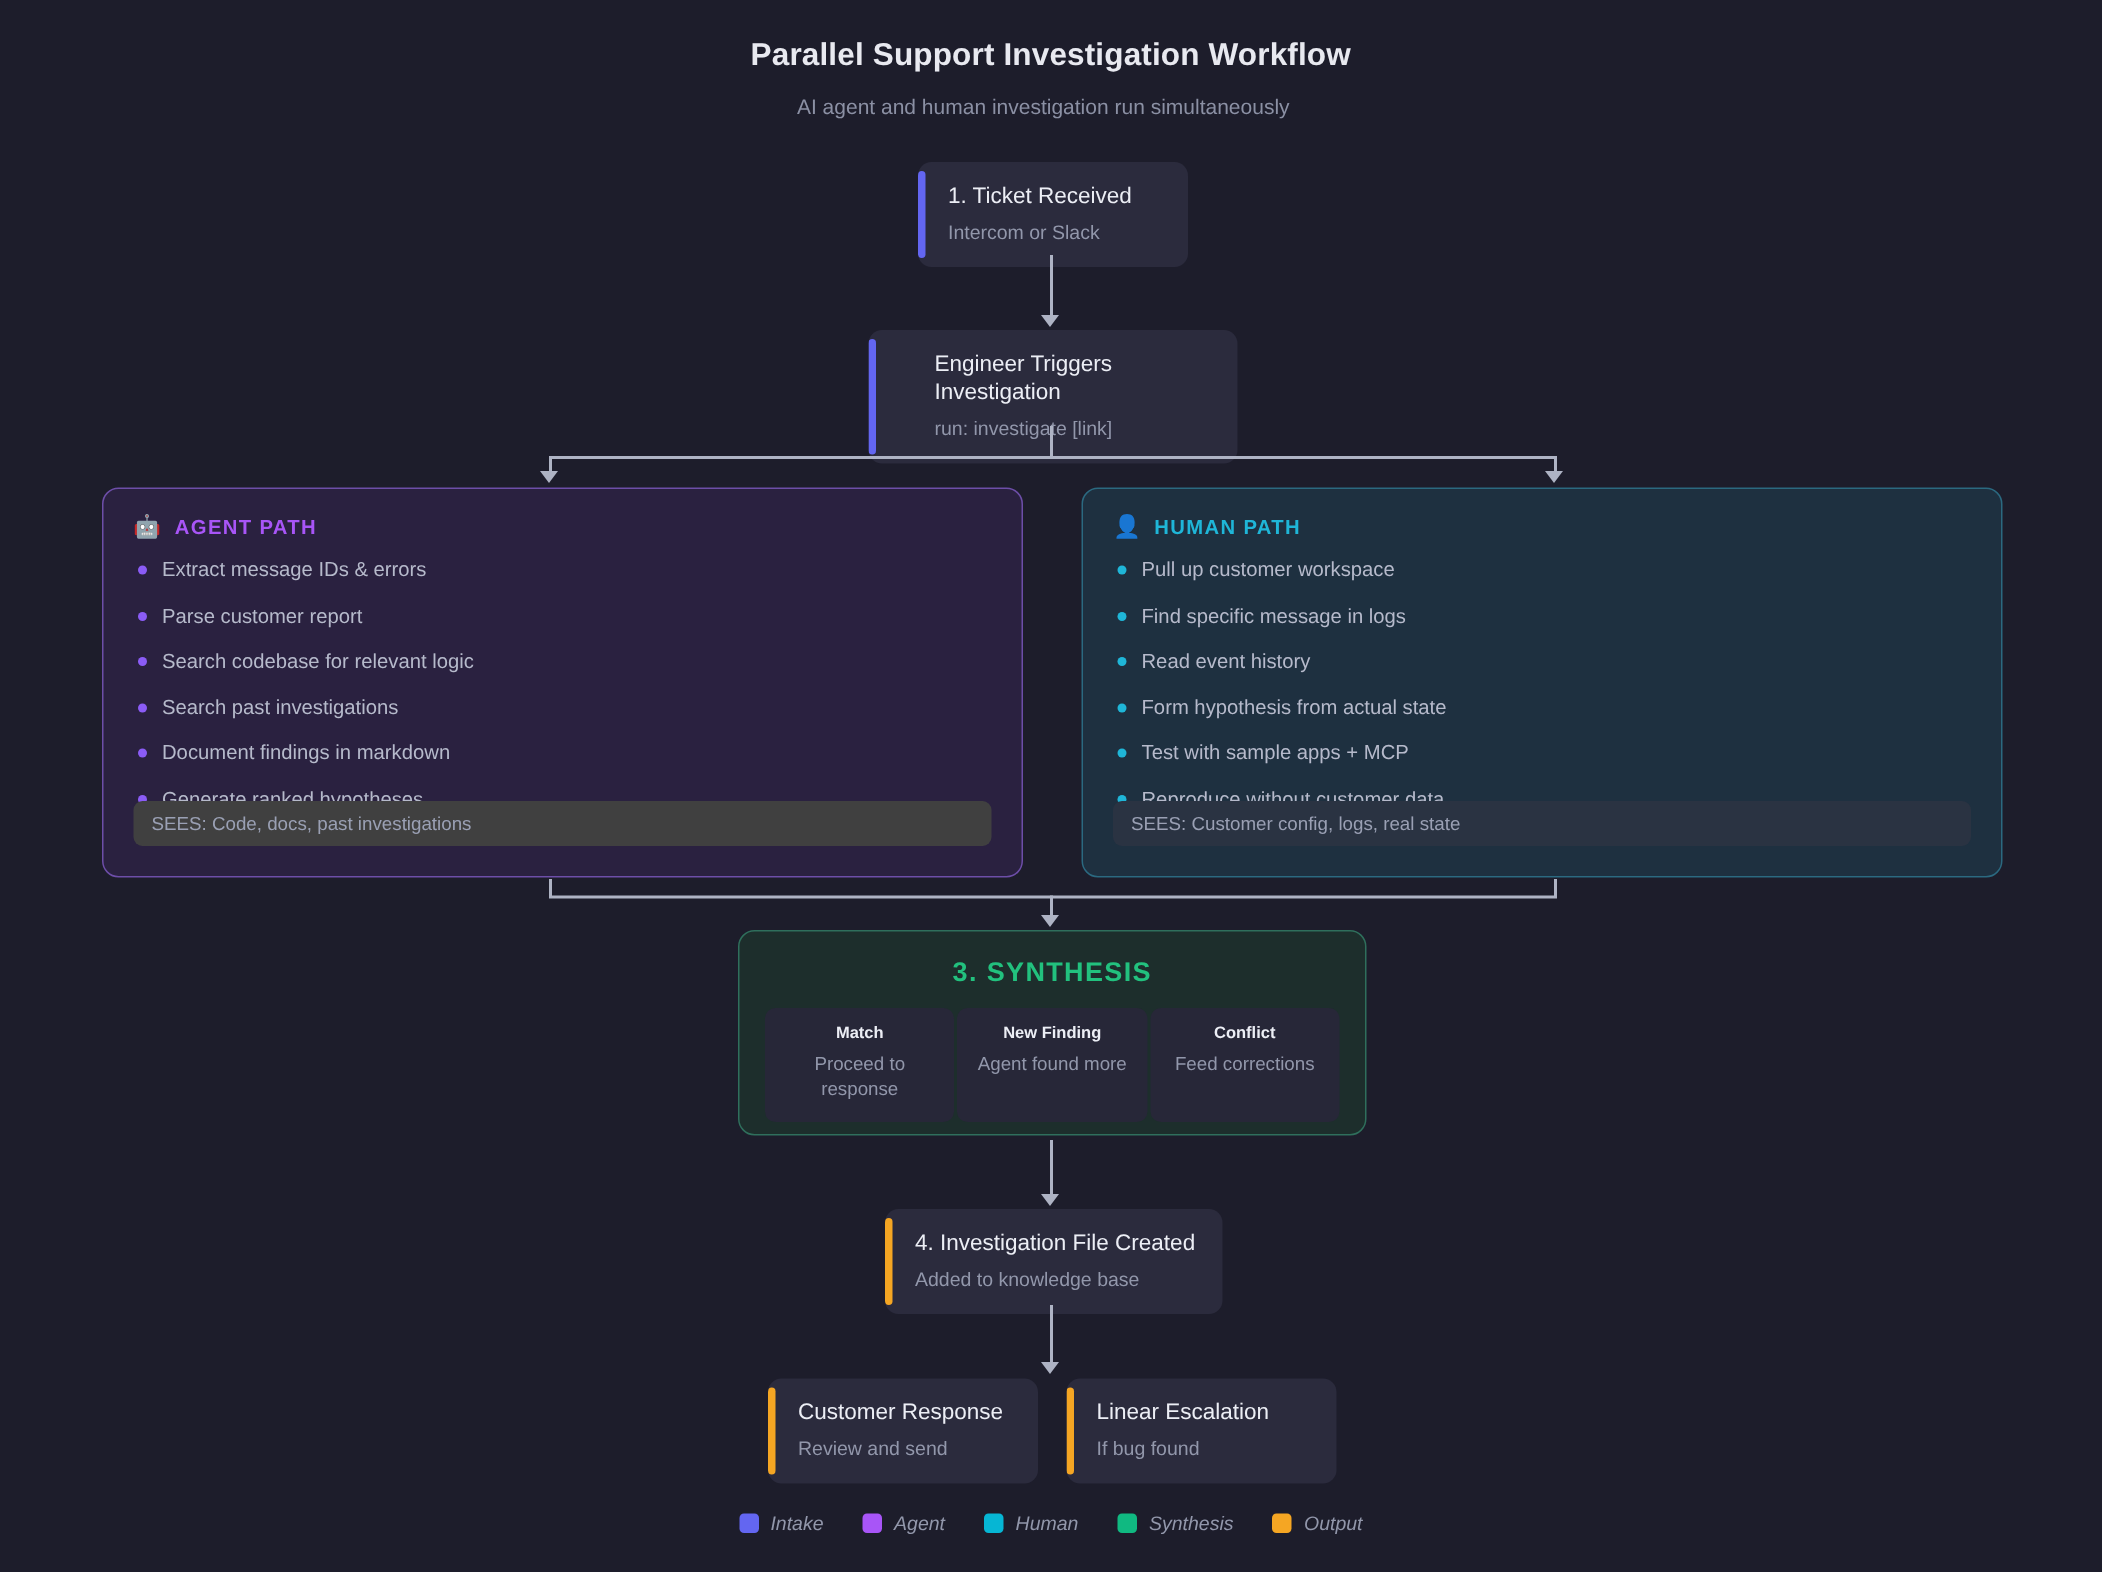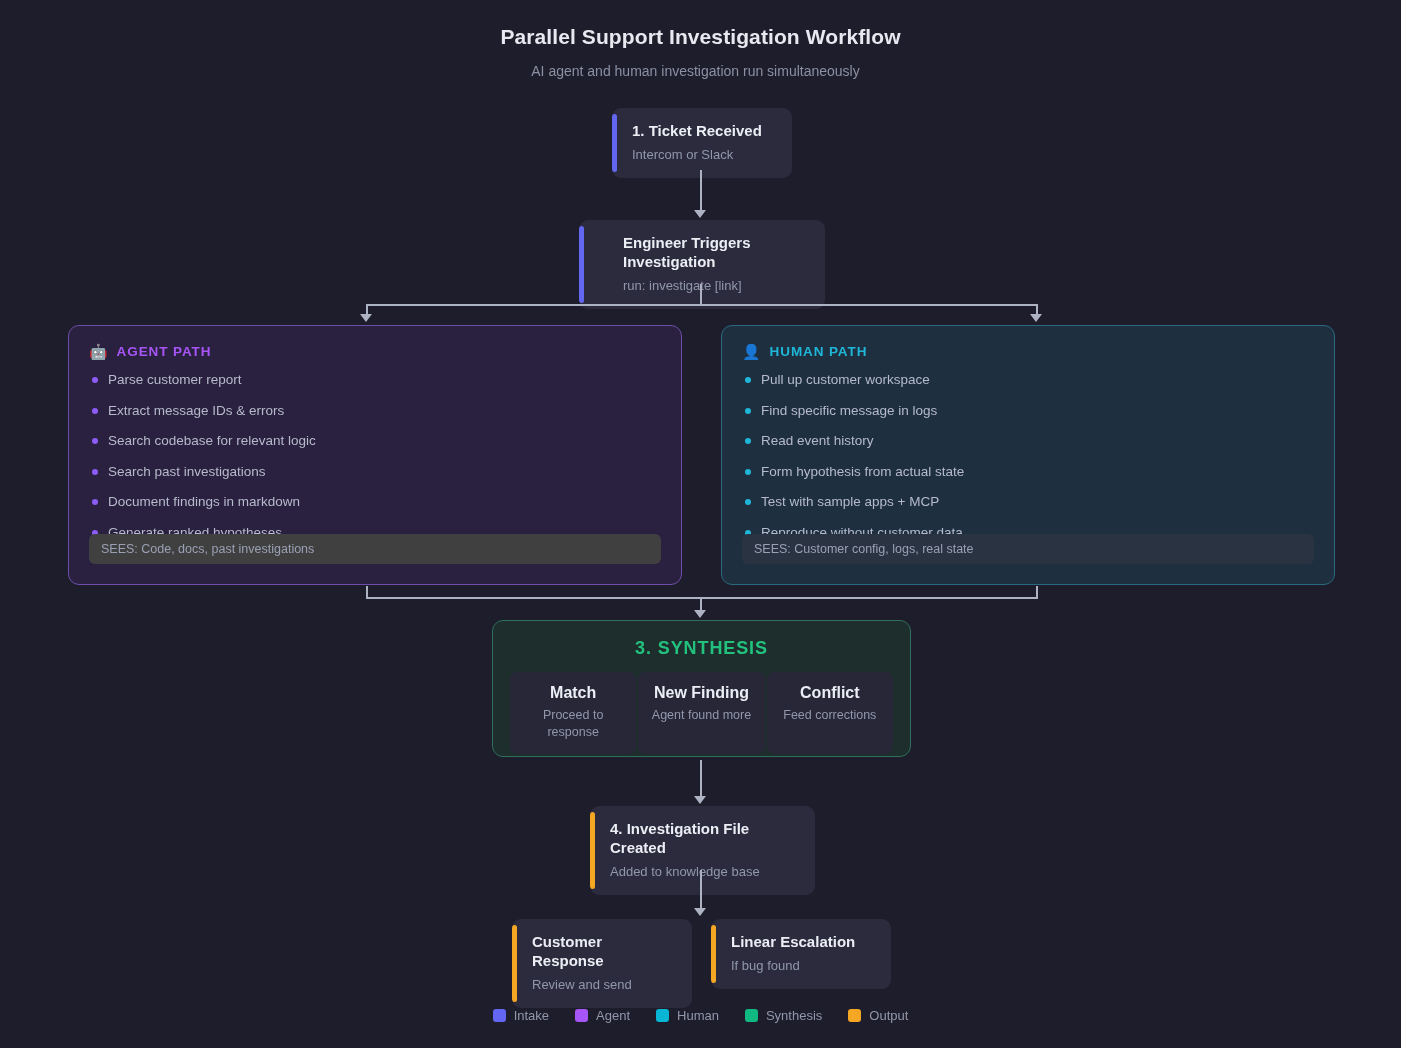--- a/index.html
+++ b/index.html
@@ -51,21 +51,21 @@
     position: absolute;
     left: 0; top: 6px; bottom: 6px;
     width: 5px;
     border-radius: 3px;
   }
   .node.accent-intake::before { background: #6366f1; }
   .node.accent-output::before { background: #f5a623; }
 
   .node-title {
     font-size: 15px;
-    font-weight: bold;
+    font-weight: normal;
     color: #eceef5;
     line-height: 1.25;
   }
   .node-sub {
     margin-top: 6px;
     font-size: 13px;
     color: #9297ab;
     line-height: 1.25;
   }
 
@@ -163,21 +163,21 @@
   }
   .synth-card {
     flex: 1 1 0;
     background: #272738;
     border-radius: 7px;
     padding: 11px 8px 13px 8px;
     text-align: center;
     min-width: 0;
   }
   .synth-card-title {
-    font-size: 16px;
+    font-size: 11px;
     font-weight: bold;
     color: #eceef5;
     line-height: 1.2;
   }
   .synth-card-sub {
     margin-top: 5px;
     font-size: 12.5px;
     color: #9297ab;
     line-height: 1.35;
   }
@@ -204,20 +204,21 @@
 
   
   #legend {
     position: absolute;
     left: 0; top: 1008px;
     width: 1401px;
     display: flex;
     justify-content: center;
     align-items: center;
     gap: 26px;
+    font-style: italic;
   }
   .legend-item {
     display: flex;
     align-items: center;
     gap: 8px;
     font-size: 13px;
     color: #9297ab;
   }
   .legend-swatch {
     width: 13px; height: 13px;
@@ -256,22 +257,22 @@
     <div class="conn-arrow" style="left:360px; top:314px;"></div>
     <div class="conn-arrow" style="left:1030px; top:314px;"></div>
   </div>
 
   <div class="path-panel" id="panel-agent">
     <div class="panel-header">
       <span class="panel-emoji">🤖</span>
       <span>AGENT PATH</span>
     </div>
     <ul class="panel-list">
+      <li>Extract message IDs &amp; errors</li>
       <li>Parse customer report</li>
-      <li>Extract message IDs &amp; errors</li>
       <li>Search codebase for relevant logic</li>
       <li>Search past investigations</li>
       <li>Document findings in markdown</li>
       <li>Generate ranked hypotheses</li>
     </ul>
     <div class="sees-bar">SEES: Code, docs, past investigations</div>
   </div>
 
   <div class="path-panel" id="panel-human">
     <div class="panel-header">

